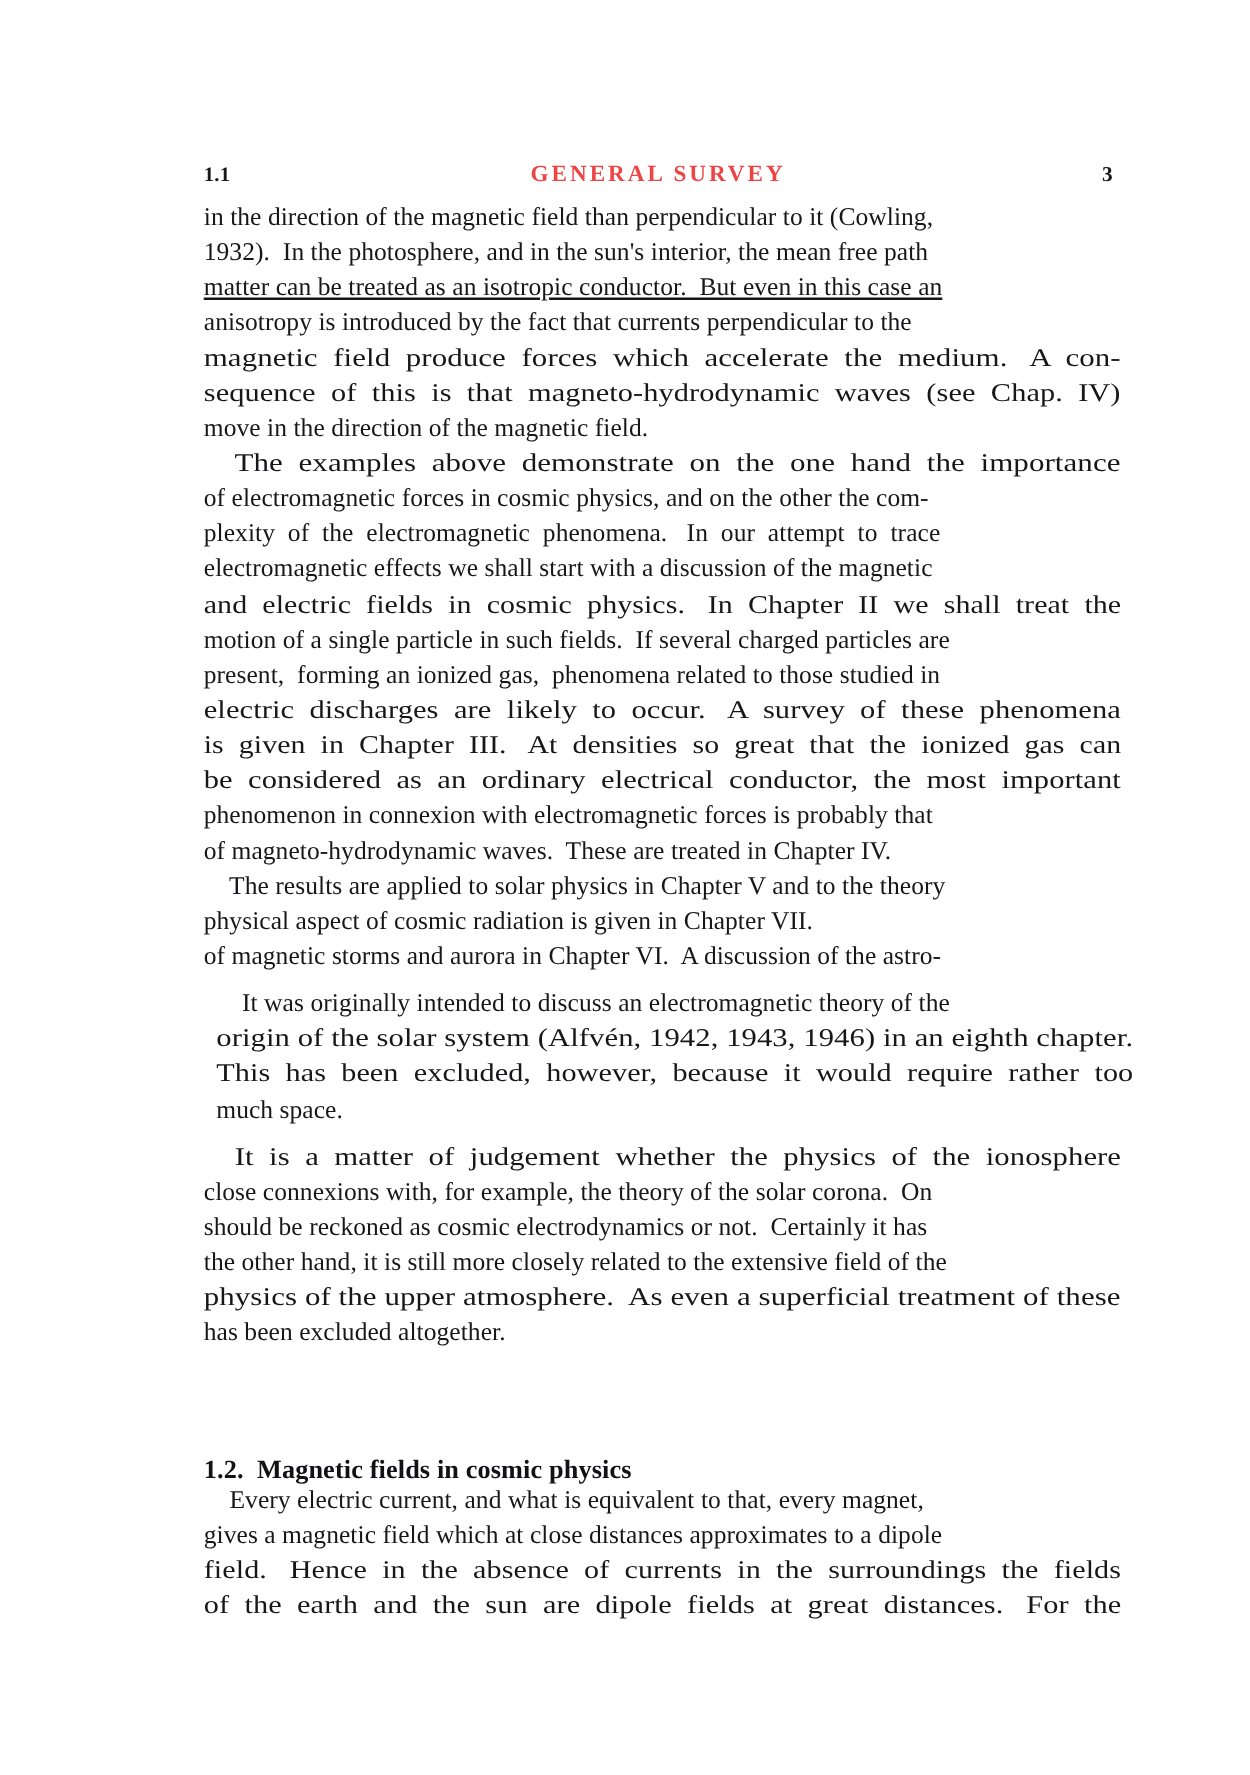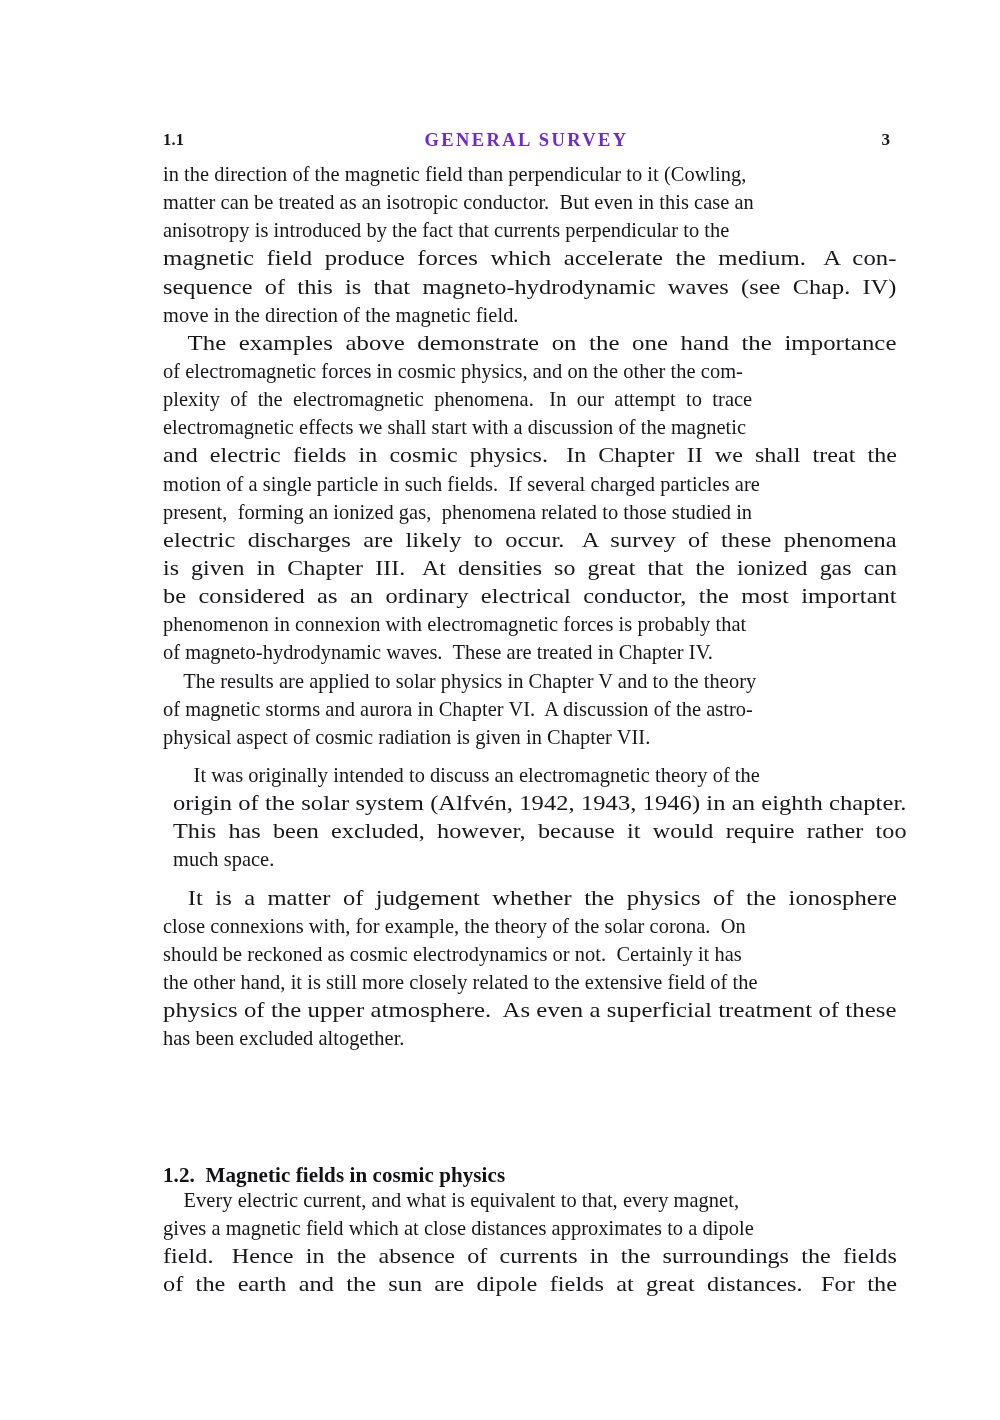--- a/index.html
+++ b/index.html
@@ -41,21 +41,21 @@
   .rh-center {
     position: absolute;
     left: 0;
     right: 0;
     text-align: center;
     font-size: 18.5px;
     font-weight: 600;
     letter-spacing: 2.4px;
     font-variant: small-caps;
     text-transform: uppercase;
-    color: #6d28d9;
+    color: #ef4444;
   }
   .rh-right {
     font-weight: 700;
     font-size: 17px;
     margin-left: auto;
     white-space: nowrap;
   }
 
   
   .textblock {
@@ -102,21 +102,22 @@
   <div class="running-head">
     <span class="rh-left">1.1</span>
     <span class="rh-center">GENERAL SURVEY</span>
     <span class="rh-right">3</span>
   </div>
 
   <div class="textblock">
 
     <p class="para" style="margin:0">
       <span class="line" style="display: block;">in the direction of the magnetic field than perpendicular to it (Cowling,</span>
-      <span class="line" style="display: block;">matter can be treated as an isotropic conductor.  But even in this case an</span>
+      <span class="line" style="display: block;">1932).  In the photosphere, and in the sun's interior, the mean free path</span>
+      <span class="line" style="display: block; text-decoration: underline;">matter can be treated as an isotropic conductor.  But even in this case an</span>
       <span class="line" style="display: block;">anisotropy is introduced by the fact that currents perpendicular to the</span>
       <span class="line" style="display: inline-block; transform-origin: left center; transform: scaleX(1.2124); width: 601.297px;">magnetic  field  produce  forces  which  accelerate  the  medium.   A  con-</span>
       <span class="line" style="display: inline-block; transform-origin: left center; transform: scaleX(1.1909); width: 612.125px;">sequence  of  this  is  that  magneto-hydrodynamic  waves  (see  Chap.  IV)</span>
       <span class="line" style="display: block;">move in the direction of the magnetic field.</span>
     </p>
 
     <p class="para" style="margin:0">
       <span class="line" style="display: inline-block; transform-origin: left center; transform: scaleX(1.2153); width: 599.844px;">    The  examples  above  demonstrate  on  the  one  hand  the  importance</span>
       <span class="line" style="display: block;">of electromagnetic forces in cosmic physics, and on the other the com-</span>
       <span class="line" style="display: block;">plexity  of  the  electromagnetic  phenomena.   In  our  attempt  to  trace</span>
@@ -126,22 +127,22 @@
       <span class="line" style="display: block;">present,  forming an ionized gas,  phenomena related to those studied in</span>
       <span class="line" style="display: inline-block; transform-origin: left center; transform: scaleX(1.1973); width: 608.891px;">electric  discharges  are  likely  to  occur.   A  survey  of  these  phenomena</span>
       <span class="line" style="display: inline-block; transform-origin: left center; transform: scaleX(1.1703); width: 622.906px;">is  given  in  Chapter  III.   At  densities  so  great  that  the  ionized  gas  can</span>
       <span class="line" style="display: inline-block; transform-origin: left center; transform: scaleX(1.197); width: 609.016px;">be  considered  as  an  ordinary  electrical  conductor,  the  most  important</span>
       <span class="line" style="display: block;">phenomenon in connexion with electromagnetic forces is probably that</span>
       <span class="line" style="display: block;">of magneto-hydrodynamic waves.  These are treated in Chapter IV.</span>
     </p>
 
     <p class="para" style="margin:0">
       <span class="line" style="display: block;">    The results are applied to solar physics in Chapter V and to the theory</span>
+      <span class="line" style="display: block;">physical aspect of cosmic radiation is given in Chapter VII.</span>
       <span class="line" style="display: block;">of magnetic storms and aurora in Chapter VI.  A discussion of the astro-</span>
-      <span class="line" style="display: block;">physical aspect of cosmic radiation is given in Chapter VII.</span>
     </p>
 
     <p class="para" style="margin:10px">
       <span class="line" style="display: block;">    It was originally intended to discuss an electromagnetic theory of the</span>
       <span class="line" style="display: inline-block; transform-origin: left center; transform: scaleX(1.2031); width: 605.938px;">origin of the solar system (Alfvén, 1942, 1943, 1946) in an eighth chapter.</span>
       <span class="line" style="display: inline-block; transform-origin: left center; transform: scaleX(1.1849); width: 615.234px;">This  has  been  excluded,  however,  because  it  would  require  rather  too</span>
       <span class="line" style="display: block;">much space.</span>
     </p>
 
     <p class="para" style="margin:0">

